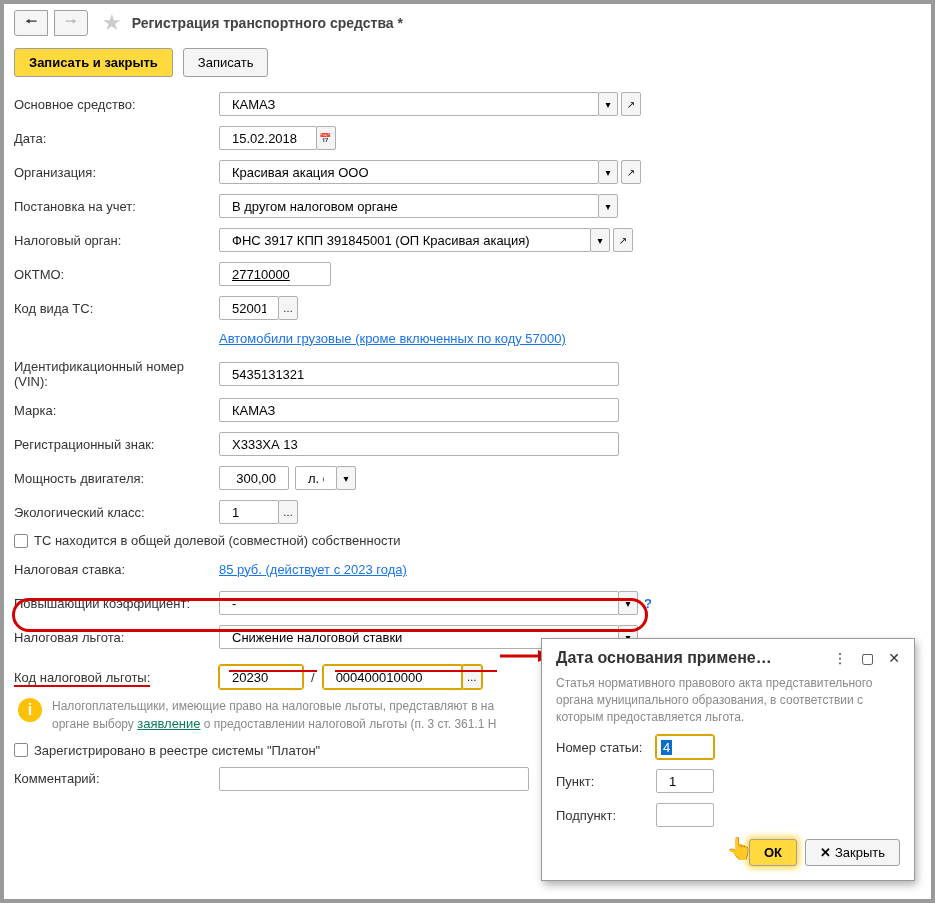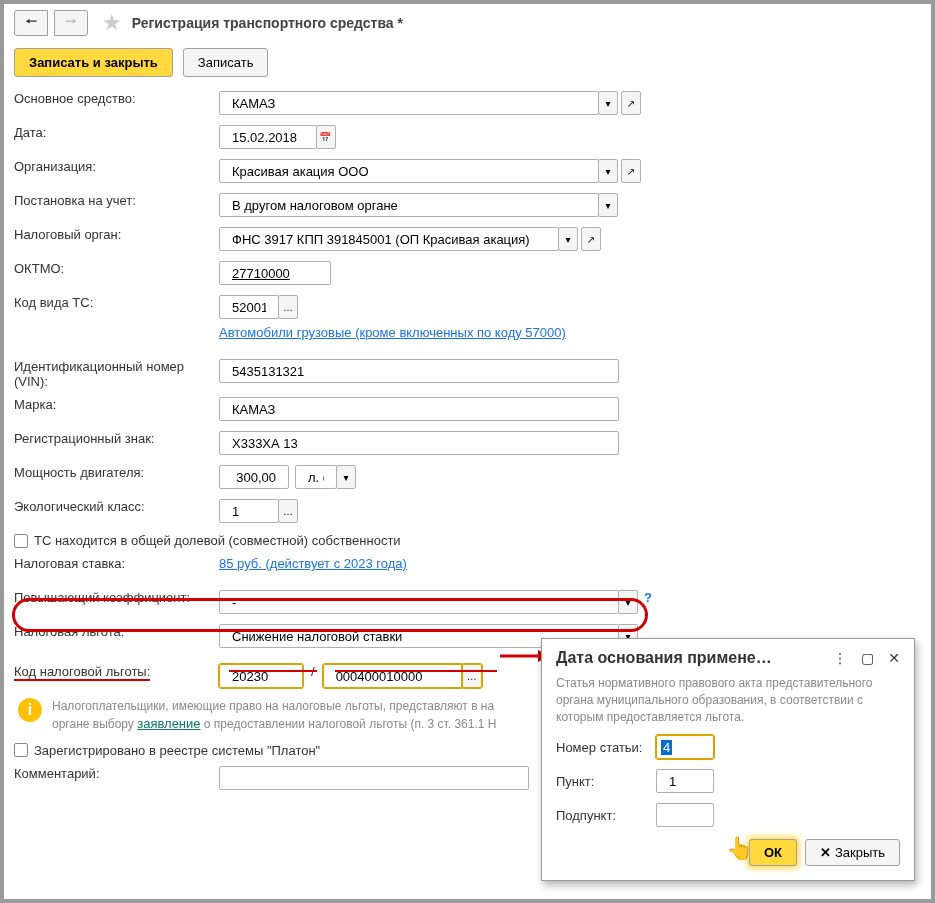--- a/index.html
+++ b/index.html
@@ -61,20 +61,21 @@
     cursor: pointer;
     font-size: 13px;
   }
   .btn.primary {
     background: #ffd93d;
     border-color: #a0a0a0;
     font-weight: bold;
   }
   .form-row {
     display: flex;
+    align-items: center;
     min-height: 26px;
     margin-bottom: 8px;
   }
   .form-label {
     width: 205px;
     flex-shrink: 0;
     color: #333;
   }
   .input {
     border: 1px solid #b0b0b0;
@@ -250,21 +251,21 @@
   </div>
 
   <div class="form-row">
     <span class="form-label">Постановка на учет:</span>
     <input class="input" style="width: 380px;" value="В другом налоговом органе">
     <button class="btn-mini">▾</button>
   </div>
 
   <div class="form-row">
     <span class="form-label">Налоговый орган:</span>
-    <input class="input" style="width: 340px;" value="ФНС 3917 КПП 391845001 (ОП Красивая акация)">
+    <input class="input" style="width: 372px;" value="ФНС 3917 КПП 391845001 (ОП Красивая акация)">
     <button class="btn-mini">▾</button>
     <button class="btn-mini" style="margin-left:3px">↗</button>
   </div>
 
   <div class="form-row">
     <span class="form-label">ОКТМО:</span>
     <input class="input" style="width: 112px; text-decoration: underline;" value="27710000">
   </div>
 
   <div class="form-row">

